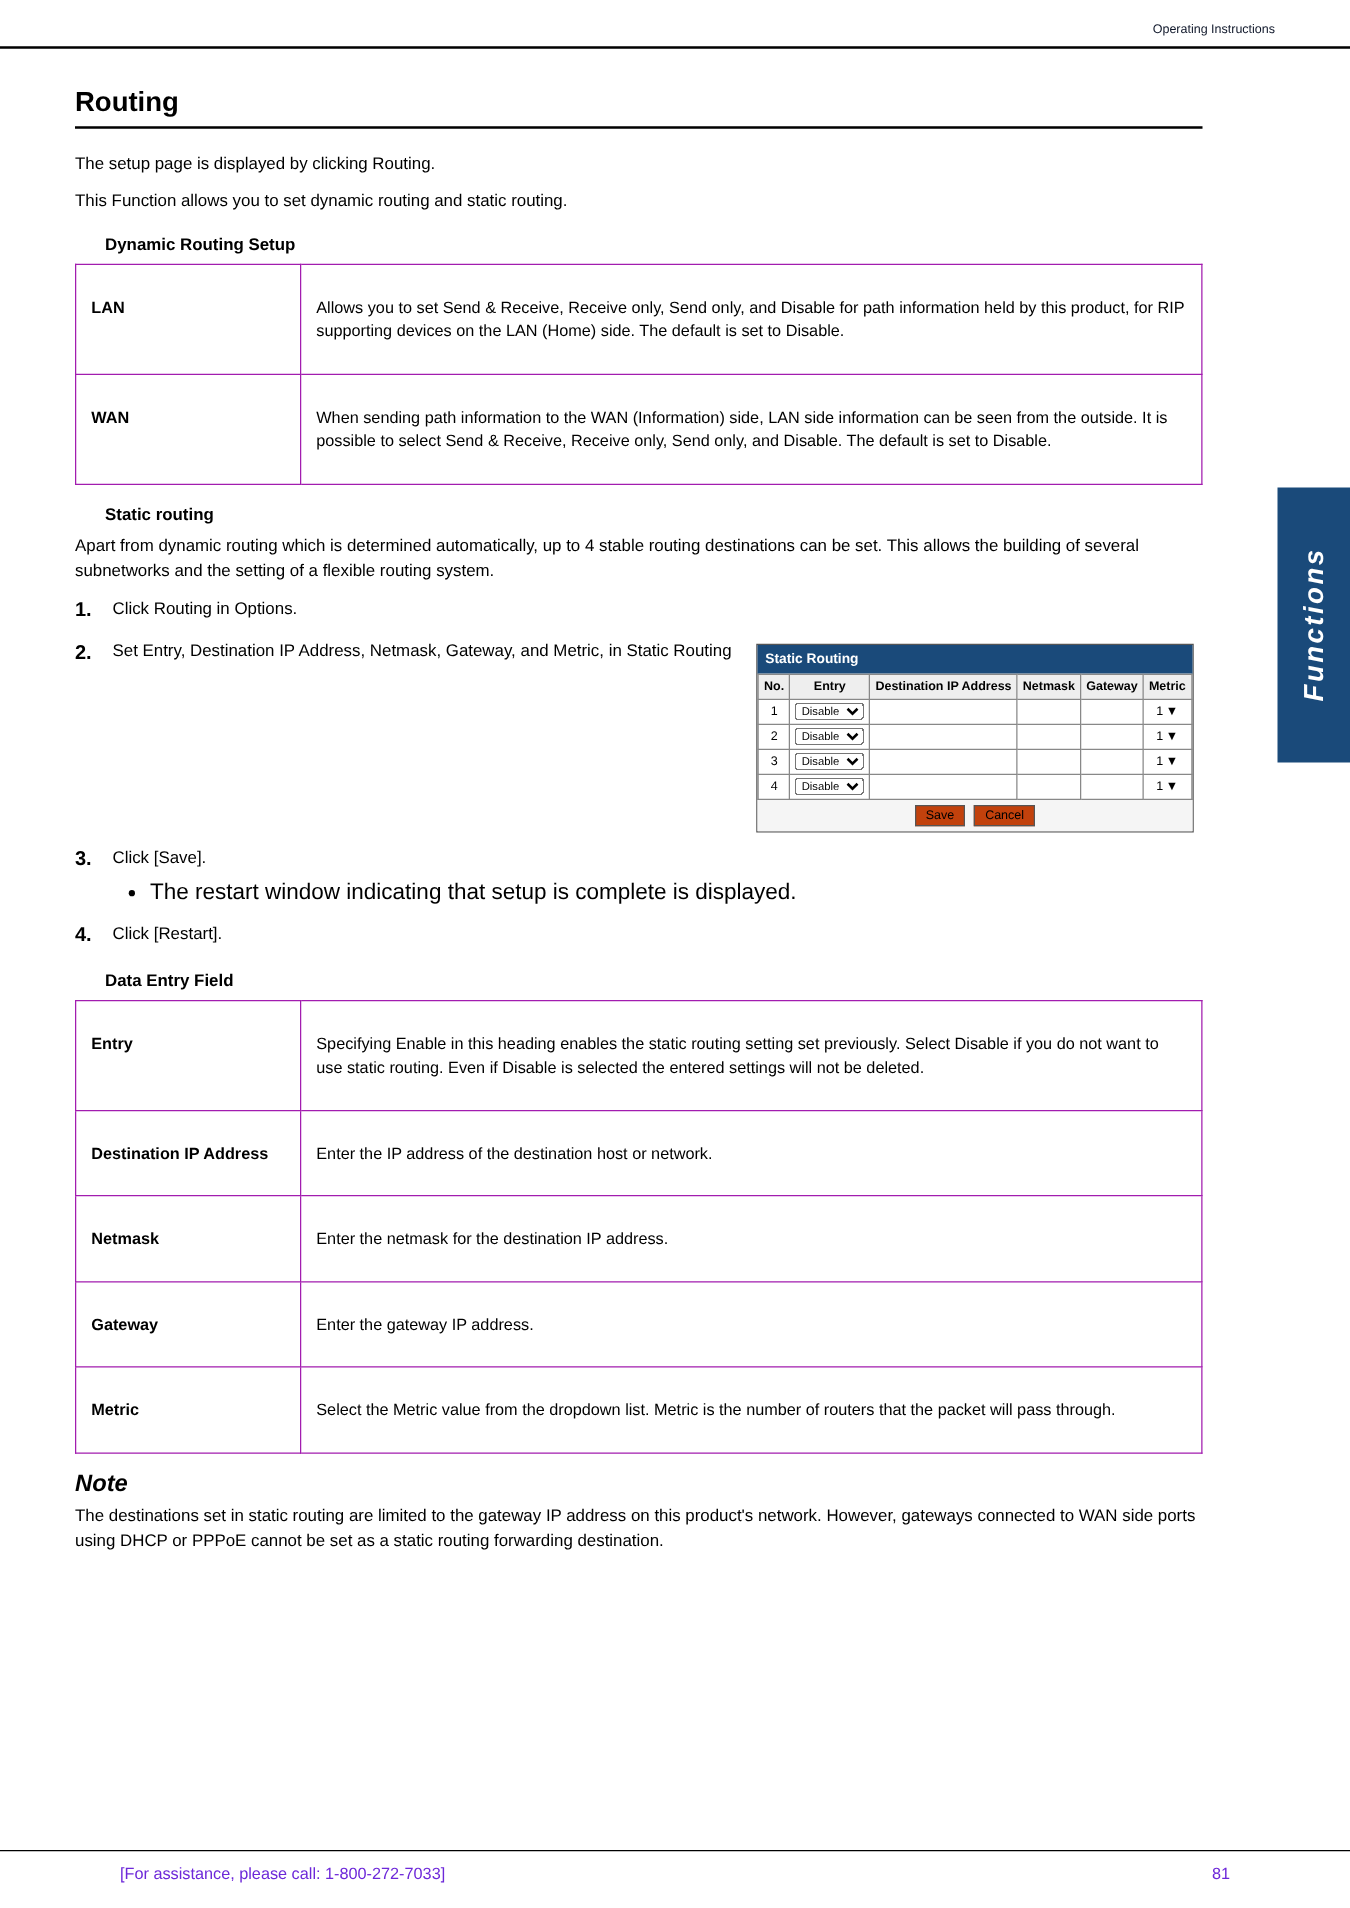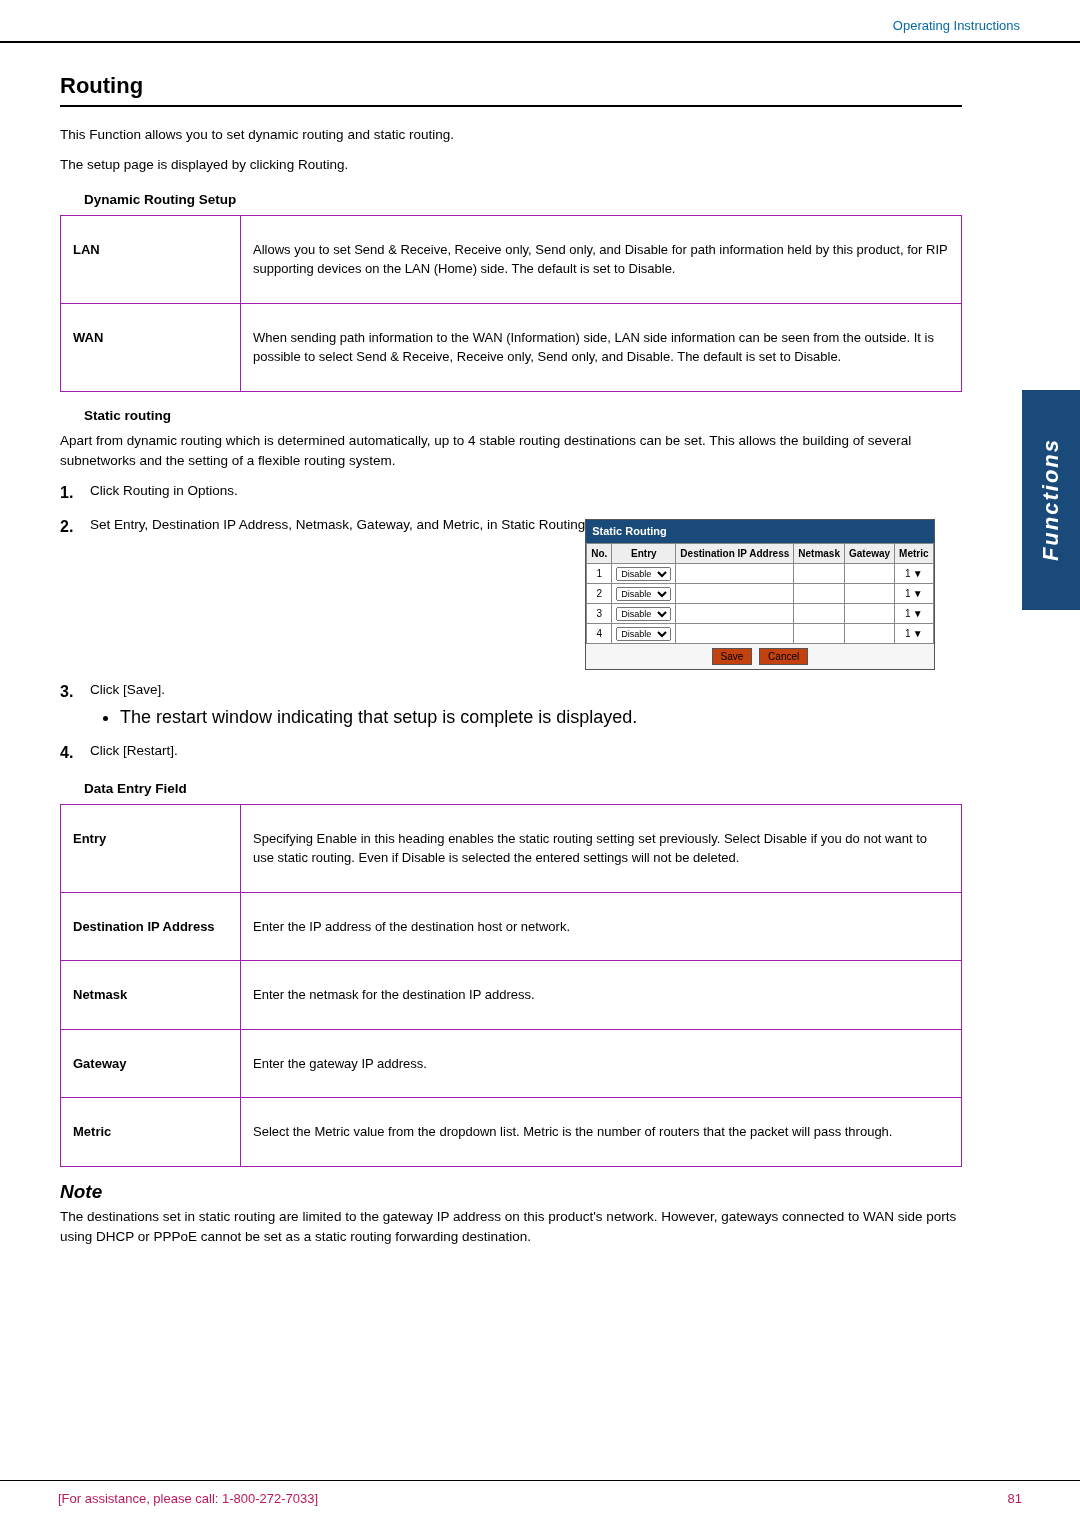--- a/index.html
+++ b/index.html
@@ -21,22 +21,22 @@
     }
 
     
     .header {
       display: flex;
       justify-content: flex-end;
       padding: 18px 60px 8px 60px;
       border-bottom: 2px solid #000;
     }
     .header-title {
-      font-size: 13px;
-      color: #0369a1;
+      font-size: 10px;
+      color: #0f172a;
     }
 
     
     .side-tab {
       position: absolute;
       right: 0;
       top: 390px;
       width: 58px;
       height: 220px;
       background: #1a4a7a;
@@ -97,20 +97,21 @@
     }
     .data-table td:first-child {
       font-weight: bold;
       width: 180px;
       white-space: nowrap;
     }
 
     
     .step2-container {
       display: flex;
+      gap: 20px;
       align-items: flex-start;
     }
     .step2-text {
       flex: 1;
     }
 
     
     .static-routing-box {
       border: 1px solid #555;
       font-size: 10px;
@@ -184,23 +185,23 @@
     }
 
     
     .footer {
       position: absolute;
       bottom: 20px;
       left: 0;
       right: 0;
       display: flex;
       justify-content: space-between;
-      padding: 0 58px;
+      padding: 0 96px;
       font-size: 13px;
-      color: #be185d;
+      color: #6d28d9;
       border-top: 1px solid #000;
       padding-top: 10px;
     }
 
     .step-row {
       display: flex;
       gap: 8px;
       align-items: flex-start;
       margin-bottom: 10px;
       font-size: 13.5px;
@@ -229,22 +230,22 @@
   </div>
 
   <div class="side-tab">
     <span class="side-tab-text">Functions</span>
   </div>
 
   <div class="content">
 
     <div class="page-title">Routing</div>
 
+    <p class="intro-text">The setup page is displayed by clicking Routing.</p>
     <p class="intro-text">This Function allows you to set dynamic routing and static routing.</p>
-    <p class="intro-text">The setup page is displayed by clicking Routing.</p>
 
     <div class="section-heading">Dynamic Routing Setup</div>
 
     <table class="data-table">
       <tbody>
         <tr>
           <td><span>LAN</span></td>
           <td>Allows you to set Send &amp; Receive, Receive only, Send only, and Disable for path information held by this product, for RIP supporting devices on the LAN (Home) side. The default is set to Disable.</td>
         </tr>
         <tr>

